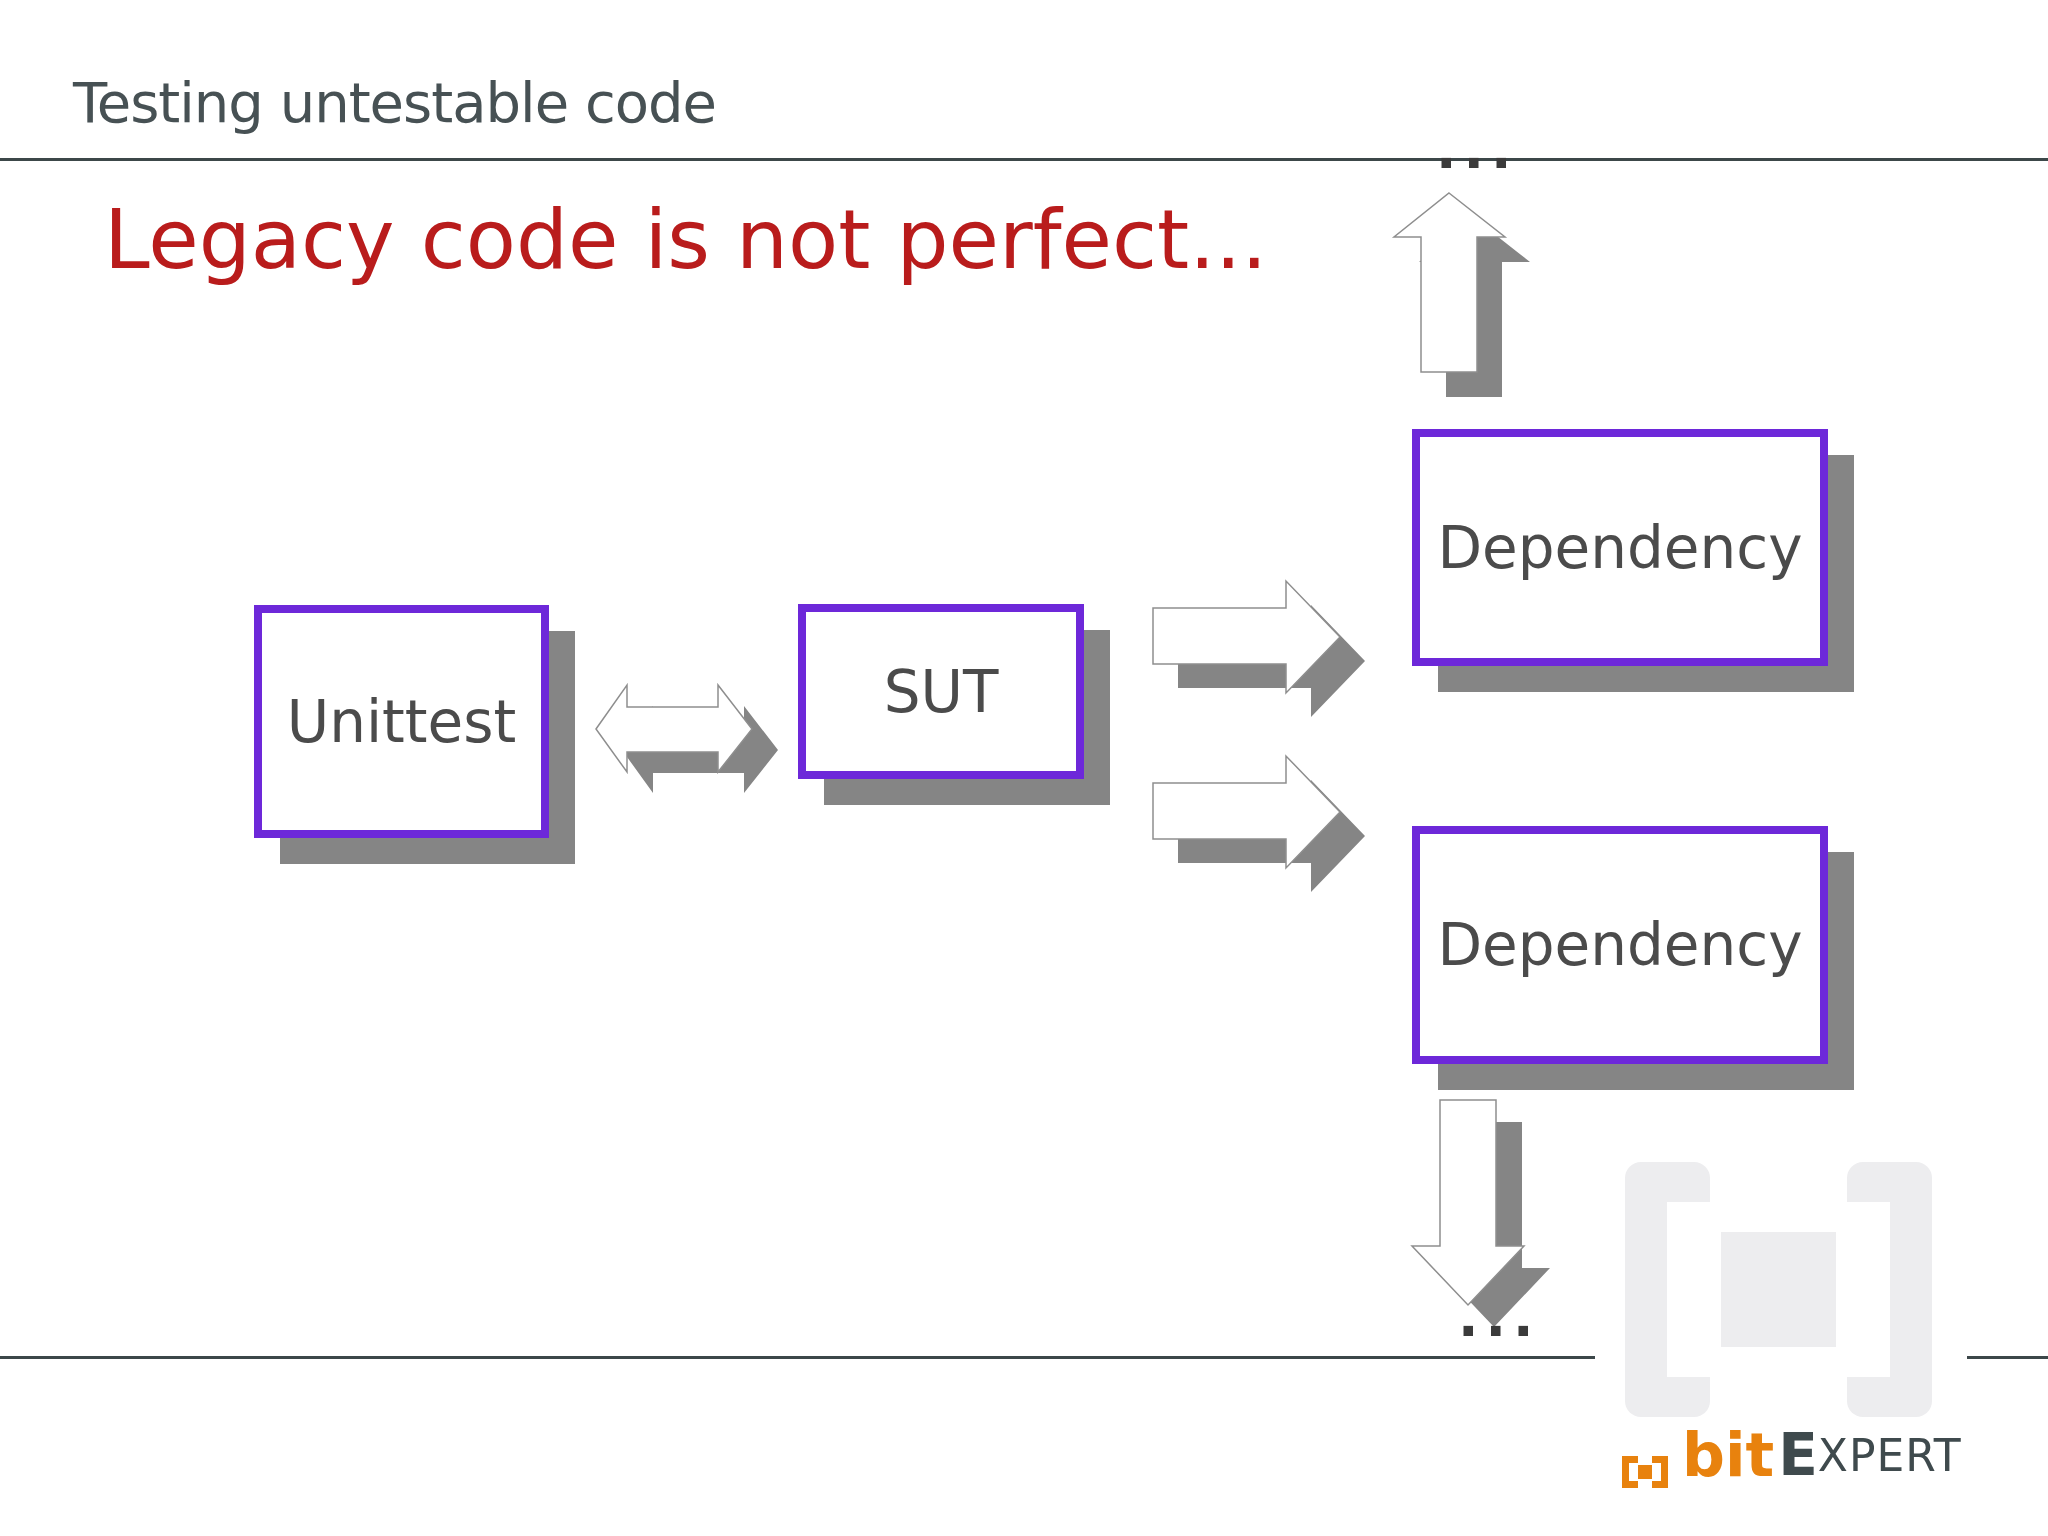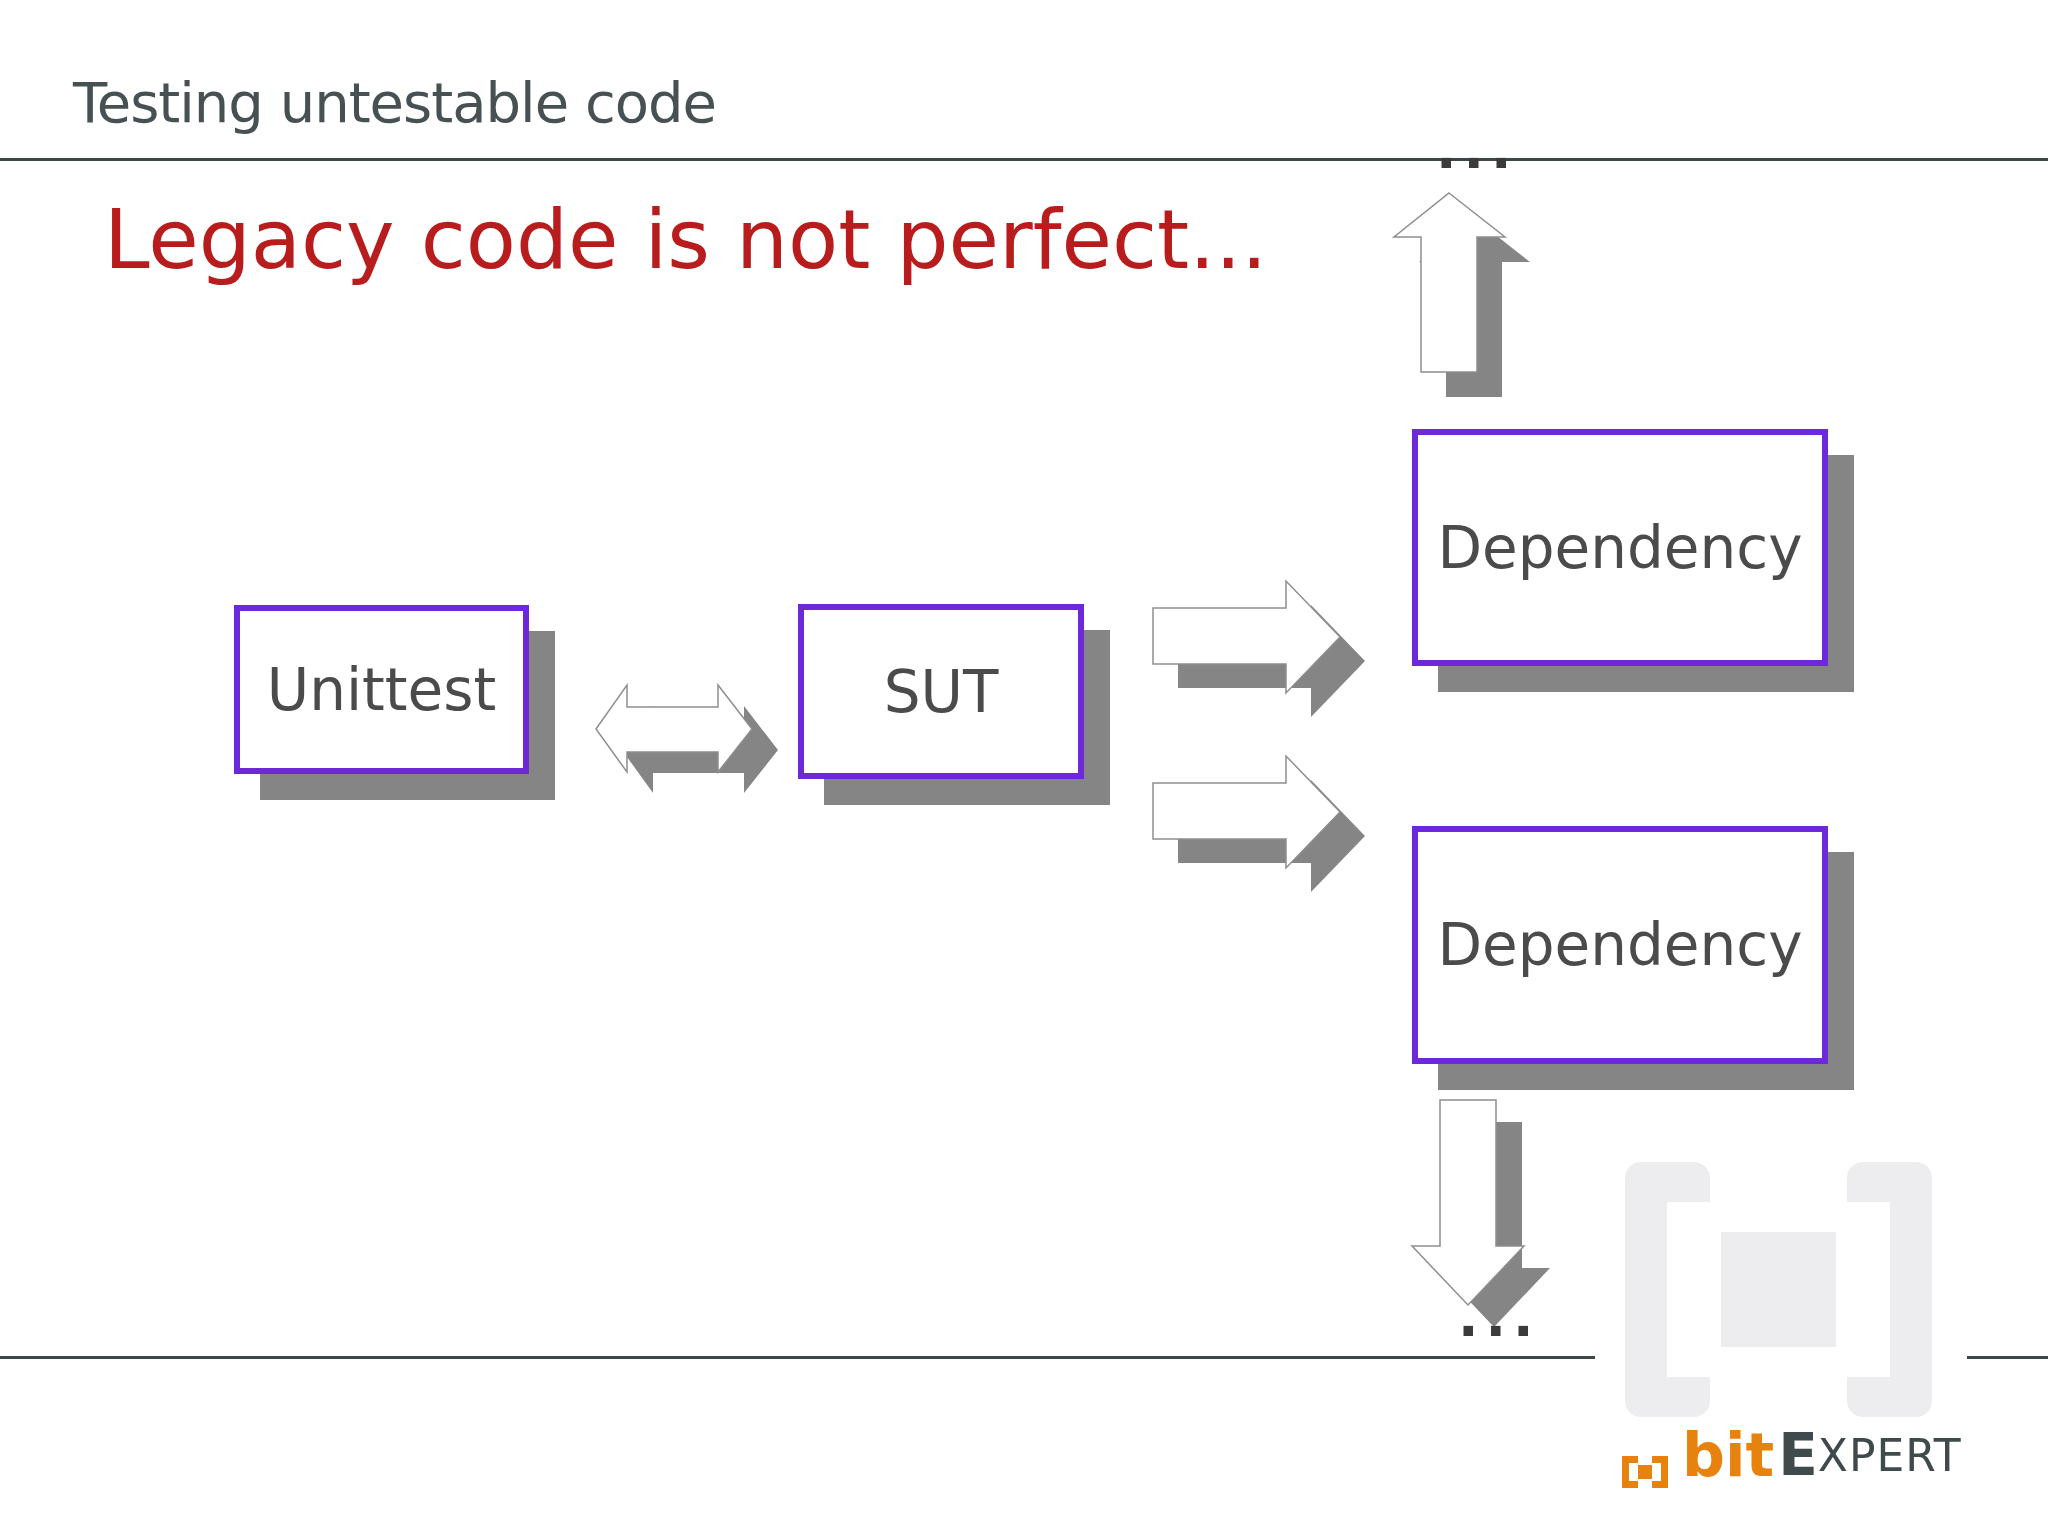--- a/index.html
+++ b/index.html
@@ -51,32 +51,32 @@
     position: absolute;
     left: 26px; top: 26px;
     width: 100%; height: 100%;
     background: #858585;
   }
   .dbox .face {
     position: absolute;
     left: 0; top: 0;
     width: 100%; height: 100%;
     background: #ffffff;
-    border: 6px solid #6d28d9;
+    border: 8px solid #6d28d9;
     box-sizing: border-box;
     display: flex;
     align-items: center;
     justify-content: center;
   }
   .dbox .label {
     font-size: 58px;
     color: #4b4b4b;
     white-space: nowrap;
   }
-  .box-unittest  { left: 234px;  top: 605px; width: 295px; height: 169px; }
+  .box-unittest  { left: 254px;  top: 605px; width: 295px; height: 233px; }
   .box-sut       { left: 798px;  top: 604px; width: 286px; height: 175px; }
   .box-dep-top   { left: 1412px; top: 429px; width: 416px; height: 237px; }
   .box-dep-bot   { left: 1412px; top: 826px; width: 416px; height: 238px; }
 
   .arrow-svg { z-index: 2; overflow: visible; }
   .arrow-shadow { fill: #858585; }
   .arrow-face { fill: #ffffff; stroke: #8e8e8e; stroke-width: 1.5; }
 
   .dots {
     font-size: 54px;

